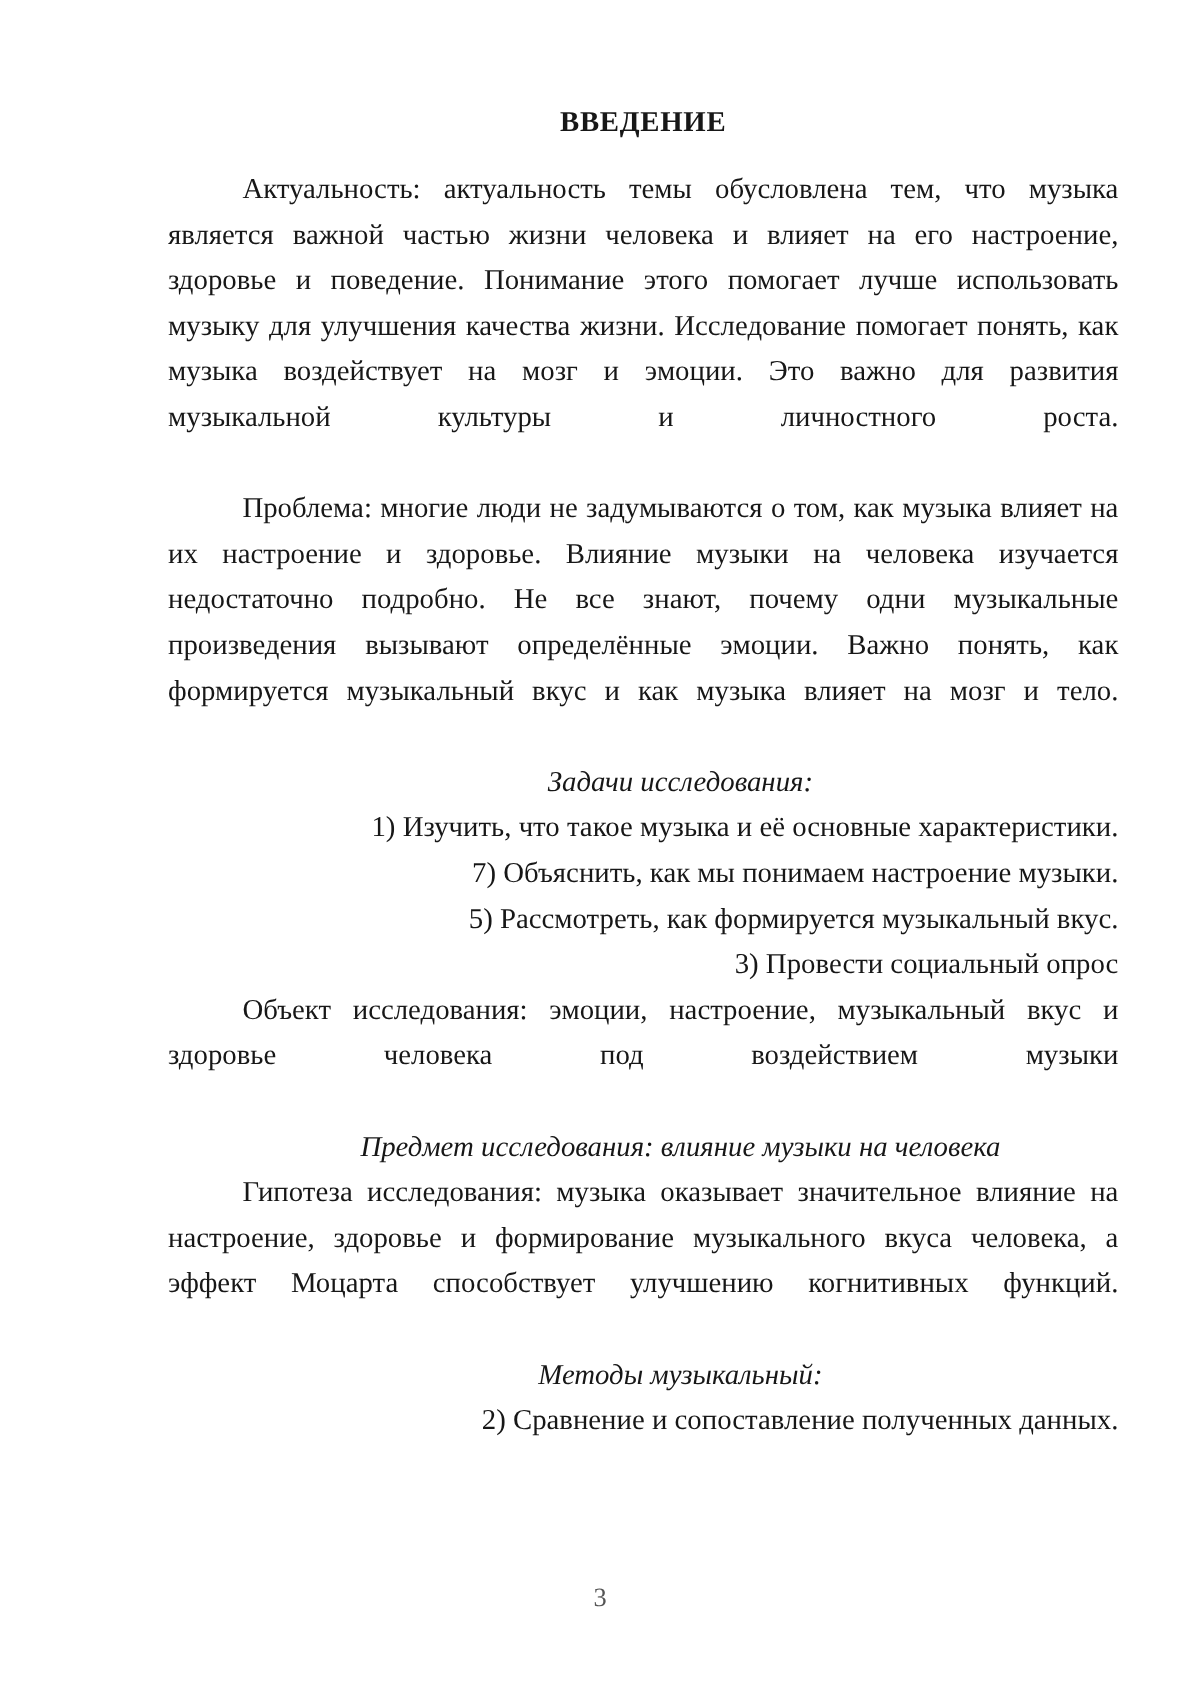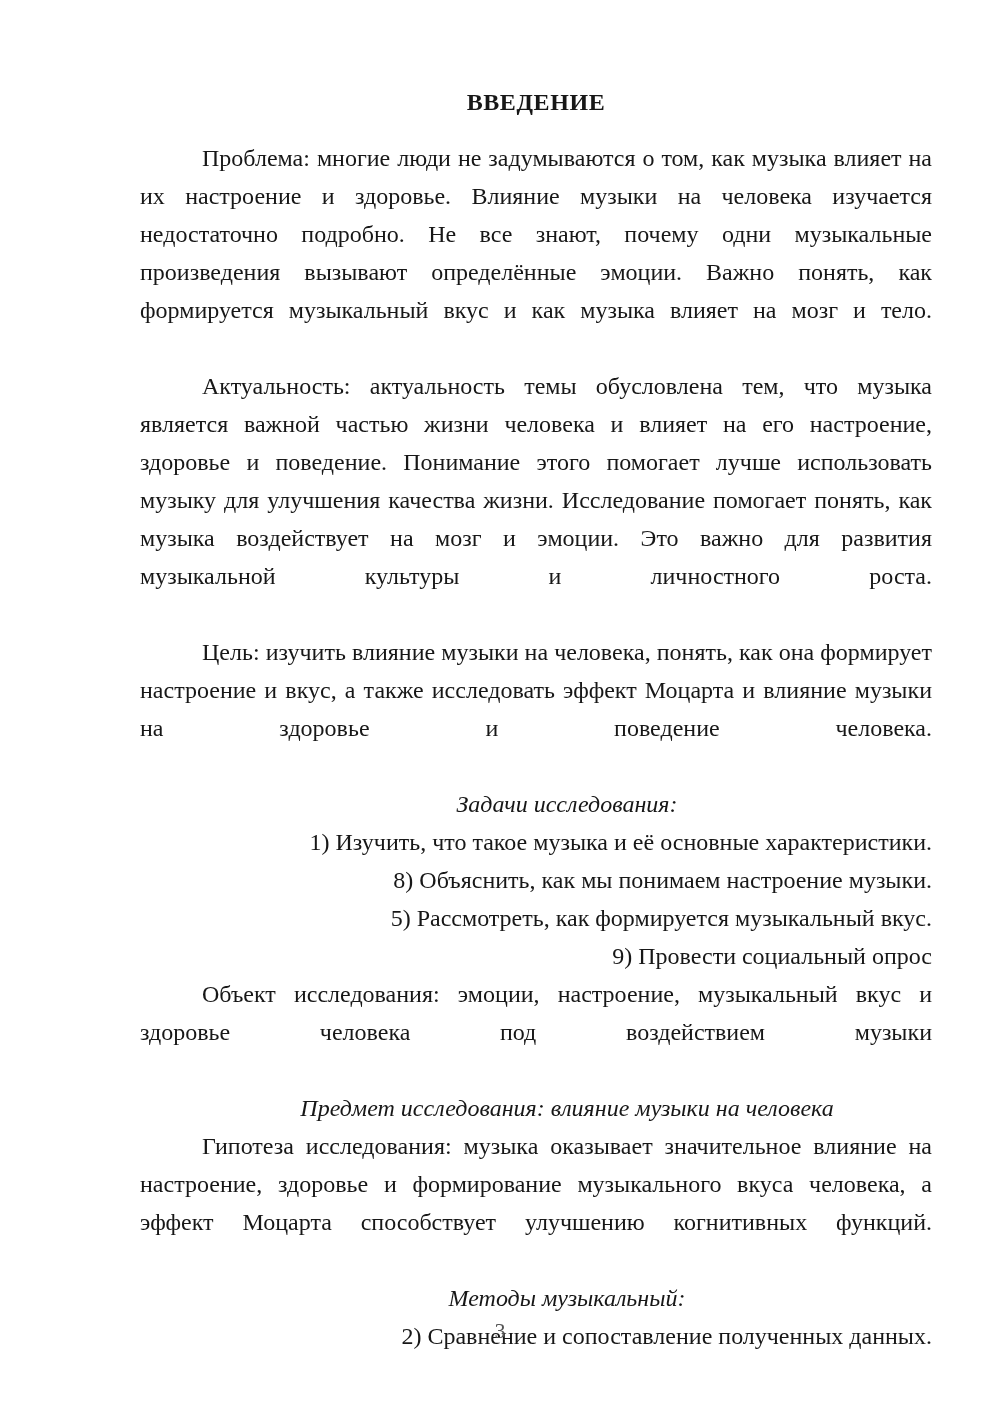--- a/index.html
+++ b/index.html
@@ -86,32 +86,31 @@
 </style>
 </head>
 <body>
 
 <div class="page">
 
   <div class="content">
 
     <h1 class="doc-heading">ВВЕДЕНИЕ</h1>
 
+    <p class="para">Актуальность: актуальность темы обусловлена тем, что музыка является важной частью жизни человека и влияет на его настроение, здоровье и поведение. Понимание этого помогает лучше использовать музыку для улучшения качества жизни. Исследование помогает понять, как музыка воздействует на мозг и эмоции. Это важно для развития музыкальной культуры и личностного роста.</p>
+
     <p class="para">Проблема: многие люди не задумываются о том, как музыка влияет на их настроение и здоровье. Влияние музыки на человека изучается недостаточно подробно. Не все знают, почему одни музыкальные произведения вызывают определённые эмоции. Важно понять, как формируется музыкальный вкус и как музыка влияет на мозг и тело.</p>
 
-    <p class="para">Актуальность: актуальность темы обусловлена тем, что музыка является важной частью жизни человека и влияет на его настроение, здоровье и поведение. Понимание этого помогает лучше использовать музыку для улучшения качества жизни. Исследование помогает понять, как музыка воздействует на мозг и эмоции. Это важно для развития музыкальной культуры и личностного роста.</p>
-
-    <p class="para">Цель: изучить влияние музыки на человека, понять, как она формирует настроение и вкус, а также исследовать эффект Моцарта и влияние музыки на здоровье и поведение человека.</p>
 
     <p class="label-line">Задачи исследования:</p>
 
     <p class="list-item">1) Изучить, что такое музыка и её основные характеристики.</p>
-    <p class="list-item">8) Объяснить, как мы понимаем настроение музыки.</p>
+    <p class="list-item">7) Объяснить, как мы понимаем настроение музыки.</p>
     <p class="list-item">5) Рассмотреть, как формируется музыкальный вкус.</p>
-    <p class="list-item">9) Провести социальный опрос</p>
+    <p class="list-item">3) Провести социальный опрос</p>
 
     <p class="para">Объект исследования: эмоции, настроение, музыкальный вкус и здоровье человека под воздействием музыки</p>
 
     <p class="label-line">Предмет исследования: влияние музыки на человека</p>
 
     <p class="para">Гипотеза исследования: музыка оказывает значительное влияние на настроение, здоровье и формирование музыкального вкуса человека, а эффект Моцарта способствует улучшению когнитивных функций.</p>
 
     <p class="label-line">Методы музыкальный:</p>
 
     <p class="list-item">2) Сравнение и сопоставление полученных данных.</p>

